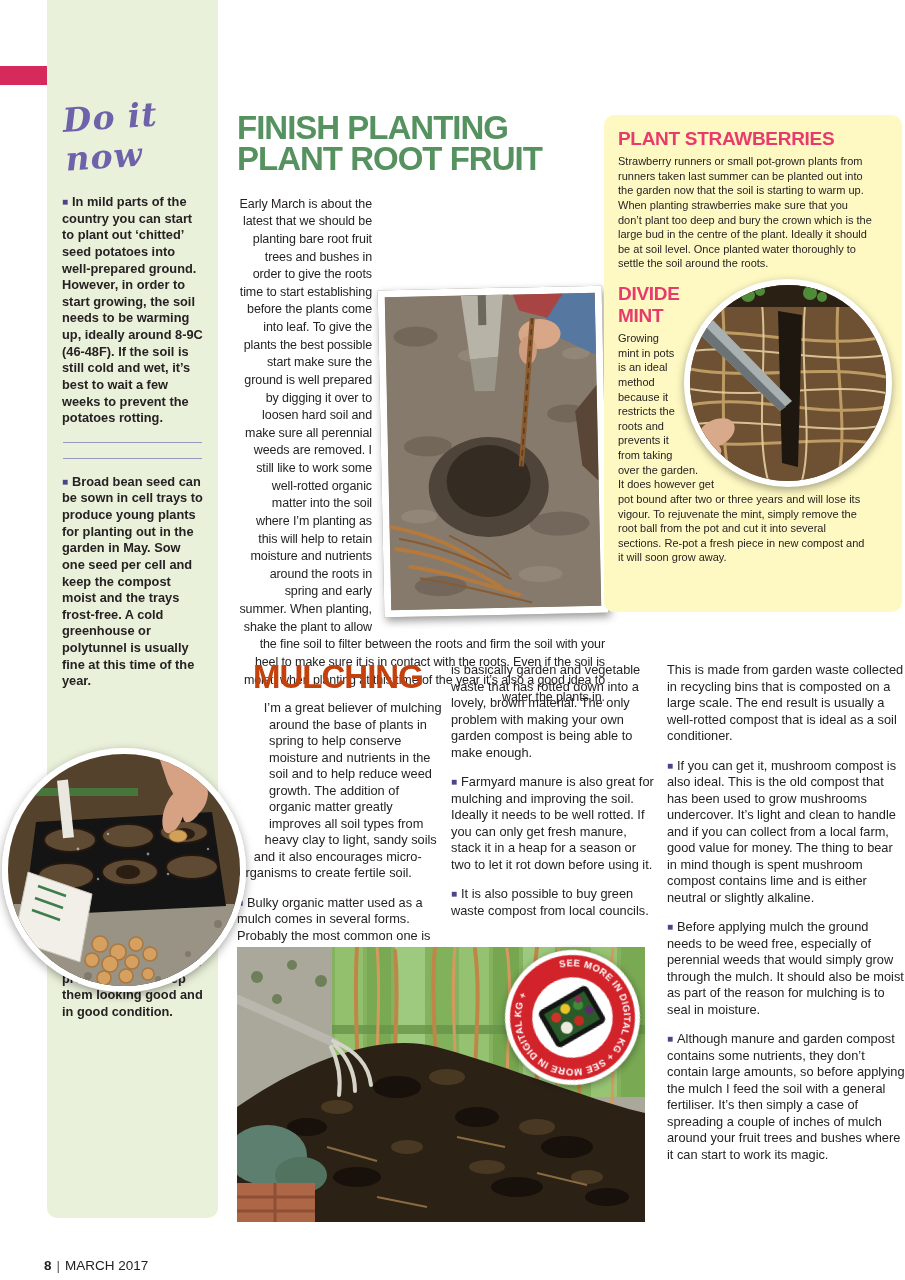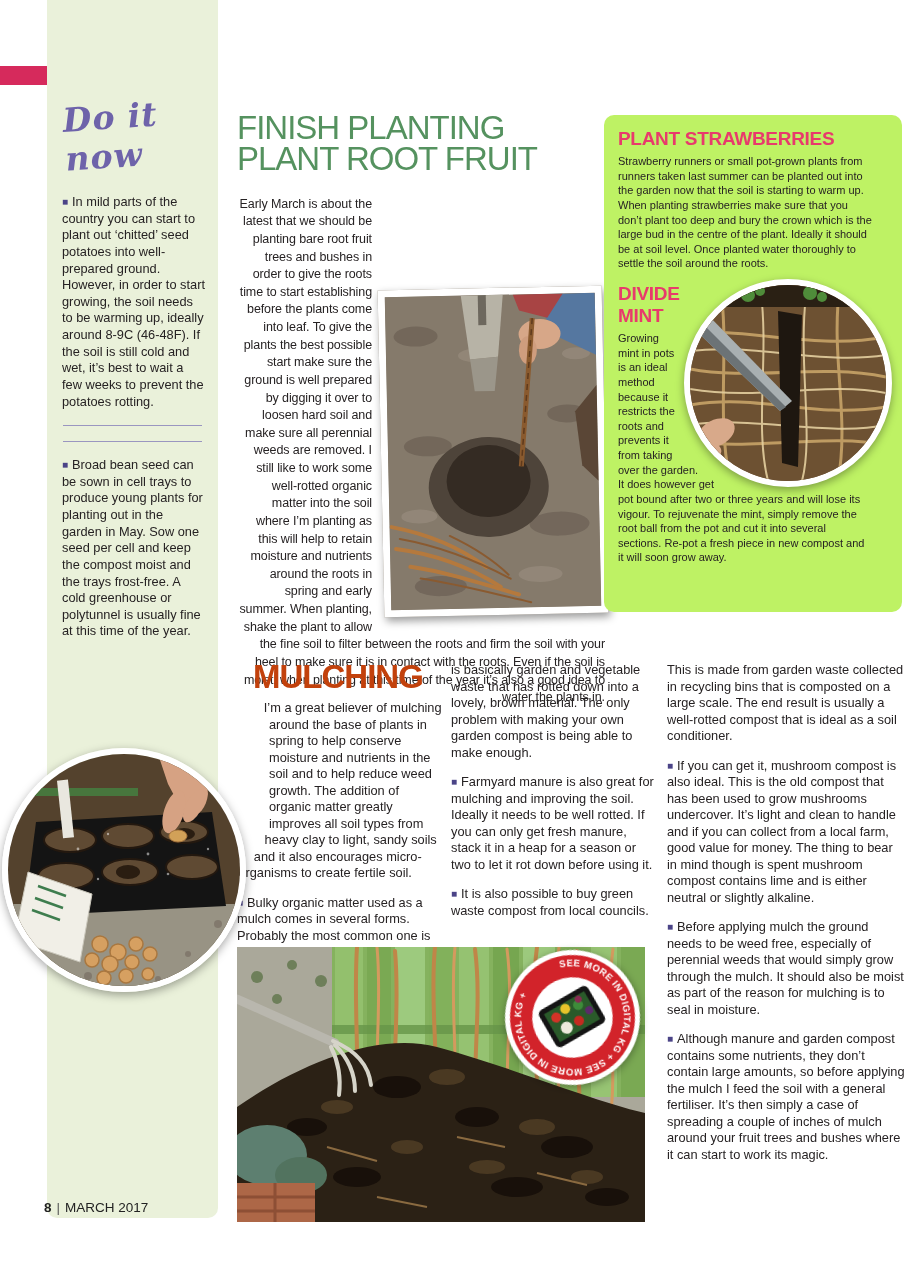--- a/index.html
+++ b/index.html
@@ -15,51 +15,51 @@
   .din{
     position:absolute;left:47px;top:0;width:171px;height:1218px;
     background:#eaf1da;border-radius:0 0 10px 10px;
     padding:96px 13px 0 15px;box-sizing:border-box;
   }
   .din-title{
     font-family:"DejaVu Serif",serif;font-style:italic;font-weight:bold;
     color:#6e63aa;font-size:33px;margin:0 0 20px 2px;transform:rotate(-4deg);
     letter-spacing:1px;
   }
-  .din-item{font-size:12.8px;line-height:1.3;margin:4px 0 4px 0;}
+  .din-item{font-size:12.8px;line-height:1.3;margin:4px 0 4px 0;font-weight:bold;}
   .sq{color:#4b4487;font-size:10px;margin-right:4px;position:relative;top:-1px;}
   .din-div{border:none;border-top:1px solid #9a96c0;margin:15px 3px 15px 1px;}
   .din-gap{height:196px;}
 
   
   .seed-photo{
     position:absolute;left:2px;top:748px;width:232px;height:232px;border-radius:50%;
     border:6px solid #fff;box-shadow:0 3px 10px rgba(0,0,0,.35);overflow:hidden;z-index:5;
   }
   .seed-photo svg{display:block;width:100%;height:100%;}
 
   
   .article{position:absolute;left:237px;top:112px;width:368px;}
   .headline{
-    margin:0;color:#55925f;font-size:33px;line-height:.95;font-weight:normal;
+    margin:0;color:#55925f;font-size:33px;line-height:.95;font-weight:bold;
     letter-spacing:-1px;
   }
   .article-body{margin-top:21px;font-size:12.5px;line-height:1.41;letter-spacing:-.1px;text-align:right;}
   .article-body p{margin:0;}
   .article-photo{
     float:right;width:210px;height:313px;margin:92px 0 6px 9px;
     border:7px solid #fff;box-shadow:2px 4px 8px rgba(0,0,0,.4);
     transform:rotate(-1.2deg);background:#857a6b;
   }
   .article-photo svg{display:block;width:100%;height:100%;}
 
   
   .pink-box{
     position:absolute;left:604px;top:115px;width:298px;height:497px;
-    background:#bef264;border-radius:10px;padding:11px 30px 0 14px;box-sizing:border-box;
+    background:#fef9c3;border-radius:10px;padding:11px 30px 0 14px;box-sizing:border-box;
   }
   .pink-box h3{
     margin:2px 0 4px 0;color:#e83a6c;font-size:19px;font-weight:bold;letter-spacing:-.3px;
   }
   .pink-box p{margin:0 0 12px 0;font-size:11px;line-height:1.33;}
   .mint-circle{
     float:right;width:196px;height:196px;border-radius:50%;border:6px solid #fff;
     margin:-4px -20px 4px 6px;box-shadow:0 3px 9px rgba(0,0,0,.35);overflow:hidden;
     shape-outside:circle(106px at 104px 98px);shape-margin:6px;background:#6d5132;
   }
@@ -83,21 +83,21 @@
 
   
   .mulch-photo{position:absolute;left:237px;top:947px;width:408px;height:275px;overflow:hidden;}
   .mulch-photo svg{display:block;width:100%;height:100%;}
 
   
   .badge{position:absolute;left:504px;top:949px;width:137px;height:137px;transform:rotate(-14deg);z-index:6;}
   .badge svg{display:block;width:100%;height:100%;filter:drop-shadow(0 2px 4px rgba(0,0,0,.35));}
 
   
-  .footer{position:absolute;left:44px;top:1200px;font-size:13.5px;color:#222;}
+  .footer{position:absolute;left:44px;top:1258px;font-size:13.5px;color:#222;}
   .pg-num{font-weight:bold;}
   .pg-sep{margin:0 5px;color:#555;}
 </style>
 </head>
 <body>
 
 <div class="page">
 
   <div class="red-tab"></div>
 

